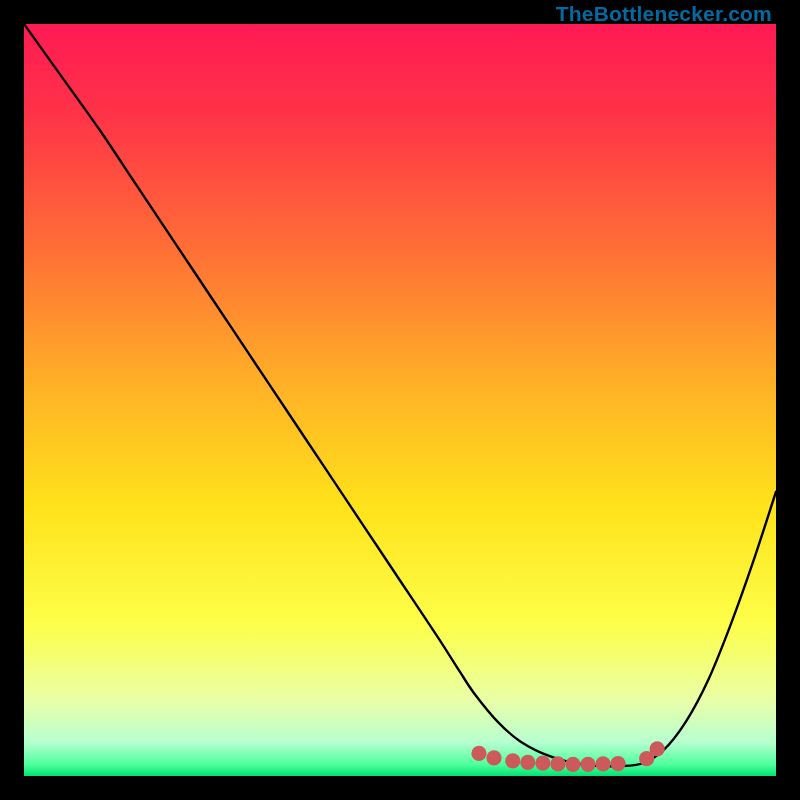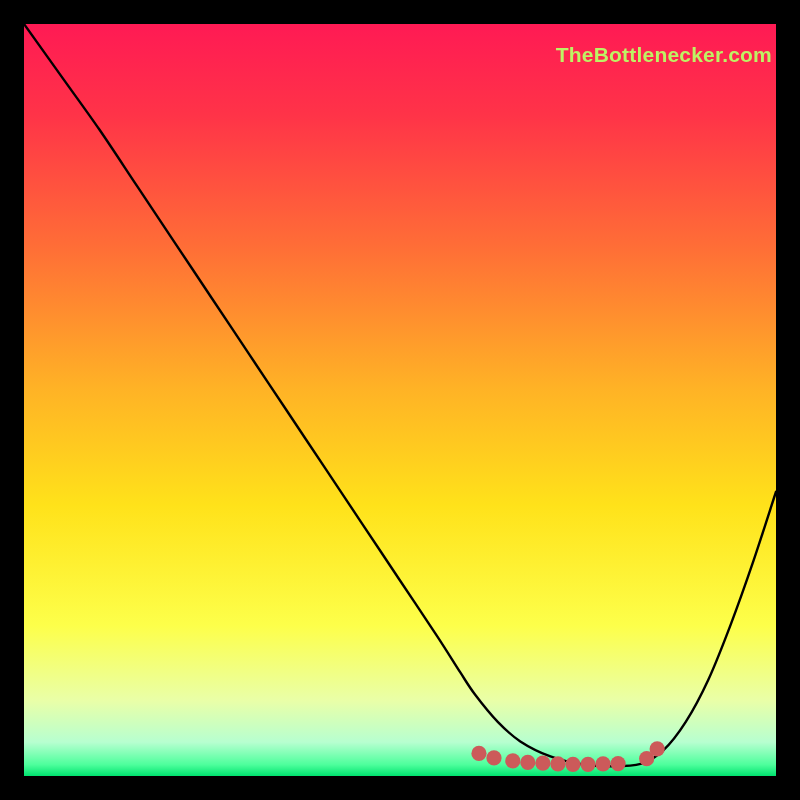--- a/index.html
+++ b/index.html
@@ -25,24 +25,23 @@
     width: 752px;
     height: 752px;
   }
   .watermark {
     position: absolute;
     top: 2px;
     right: 28px;
     font-family: Arial, Helvetica, sans-serif;
     font-size: 21px;
     font-weight: 600;
-    color: #bef264;
+    color: #0369a1;
     letter-spacing: 0.2px;
     user-select: none;
-    margin-top: 41px;
   }
   svg {
     display: block;
   }
 </style>
 </head>
 <body>
 
 <div class="frame">
   <svg class="plot-area" viewBox="0 0 752 752" width="752" height="752" preserveAspectRatio="none">

